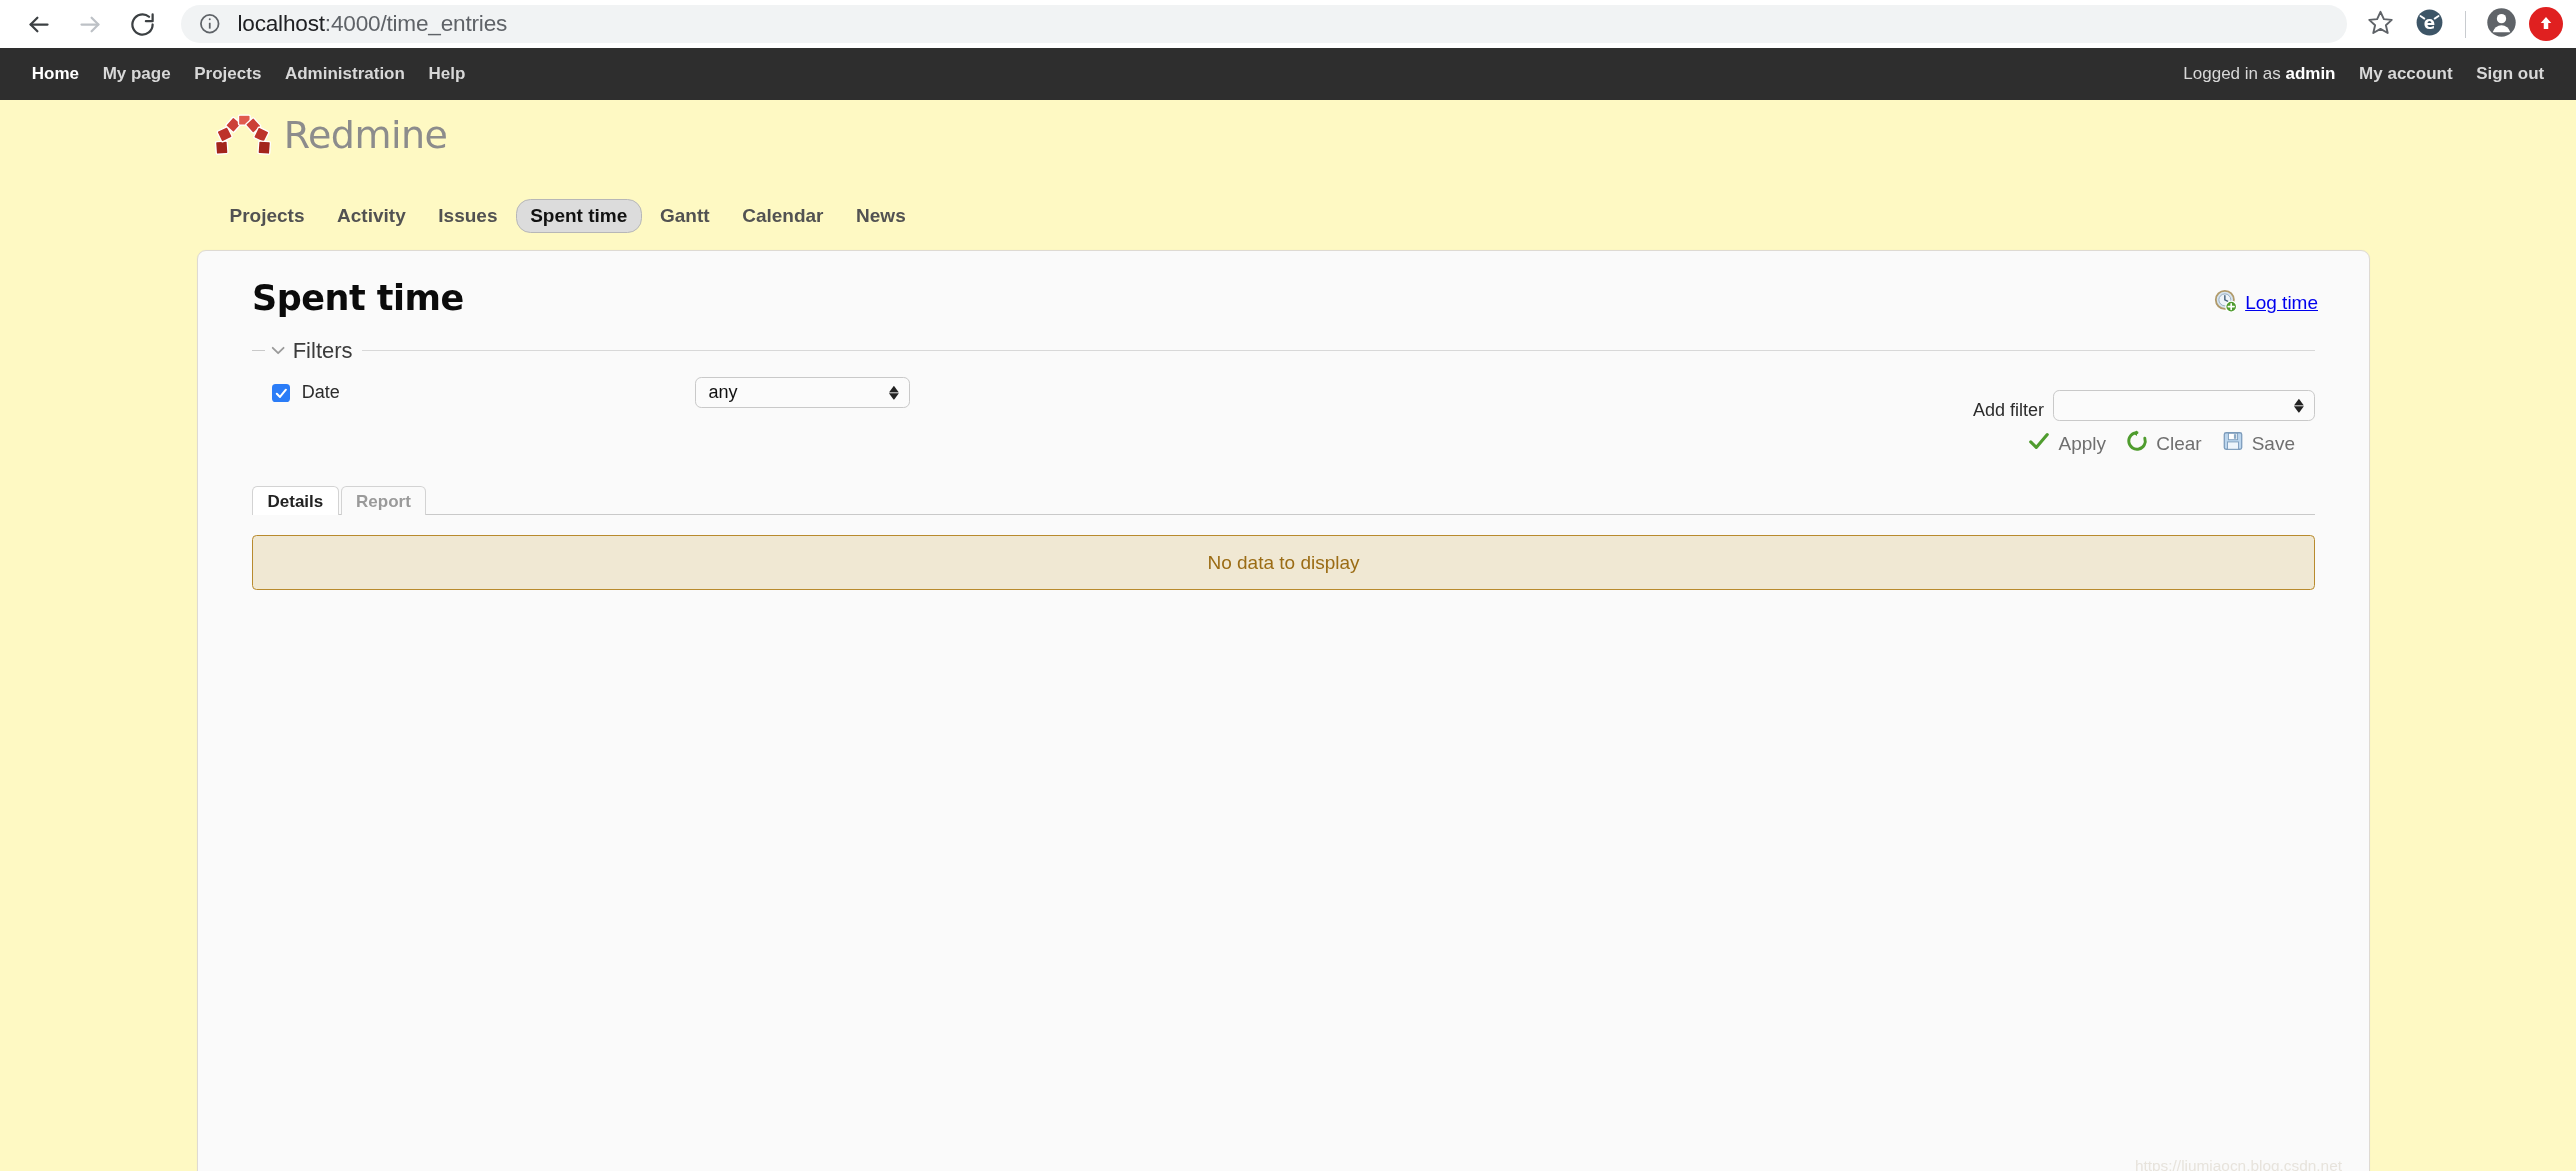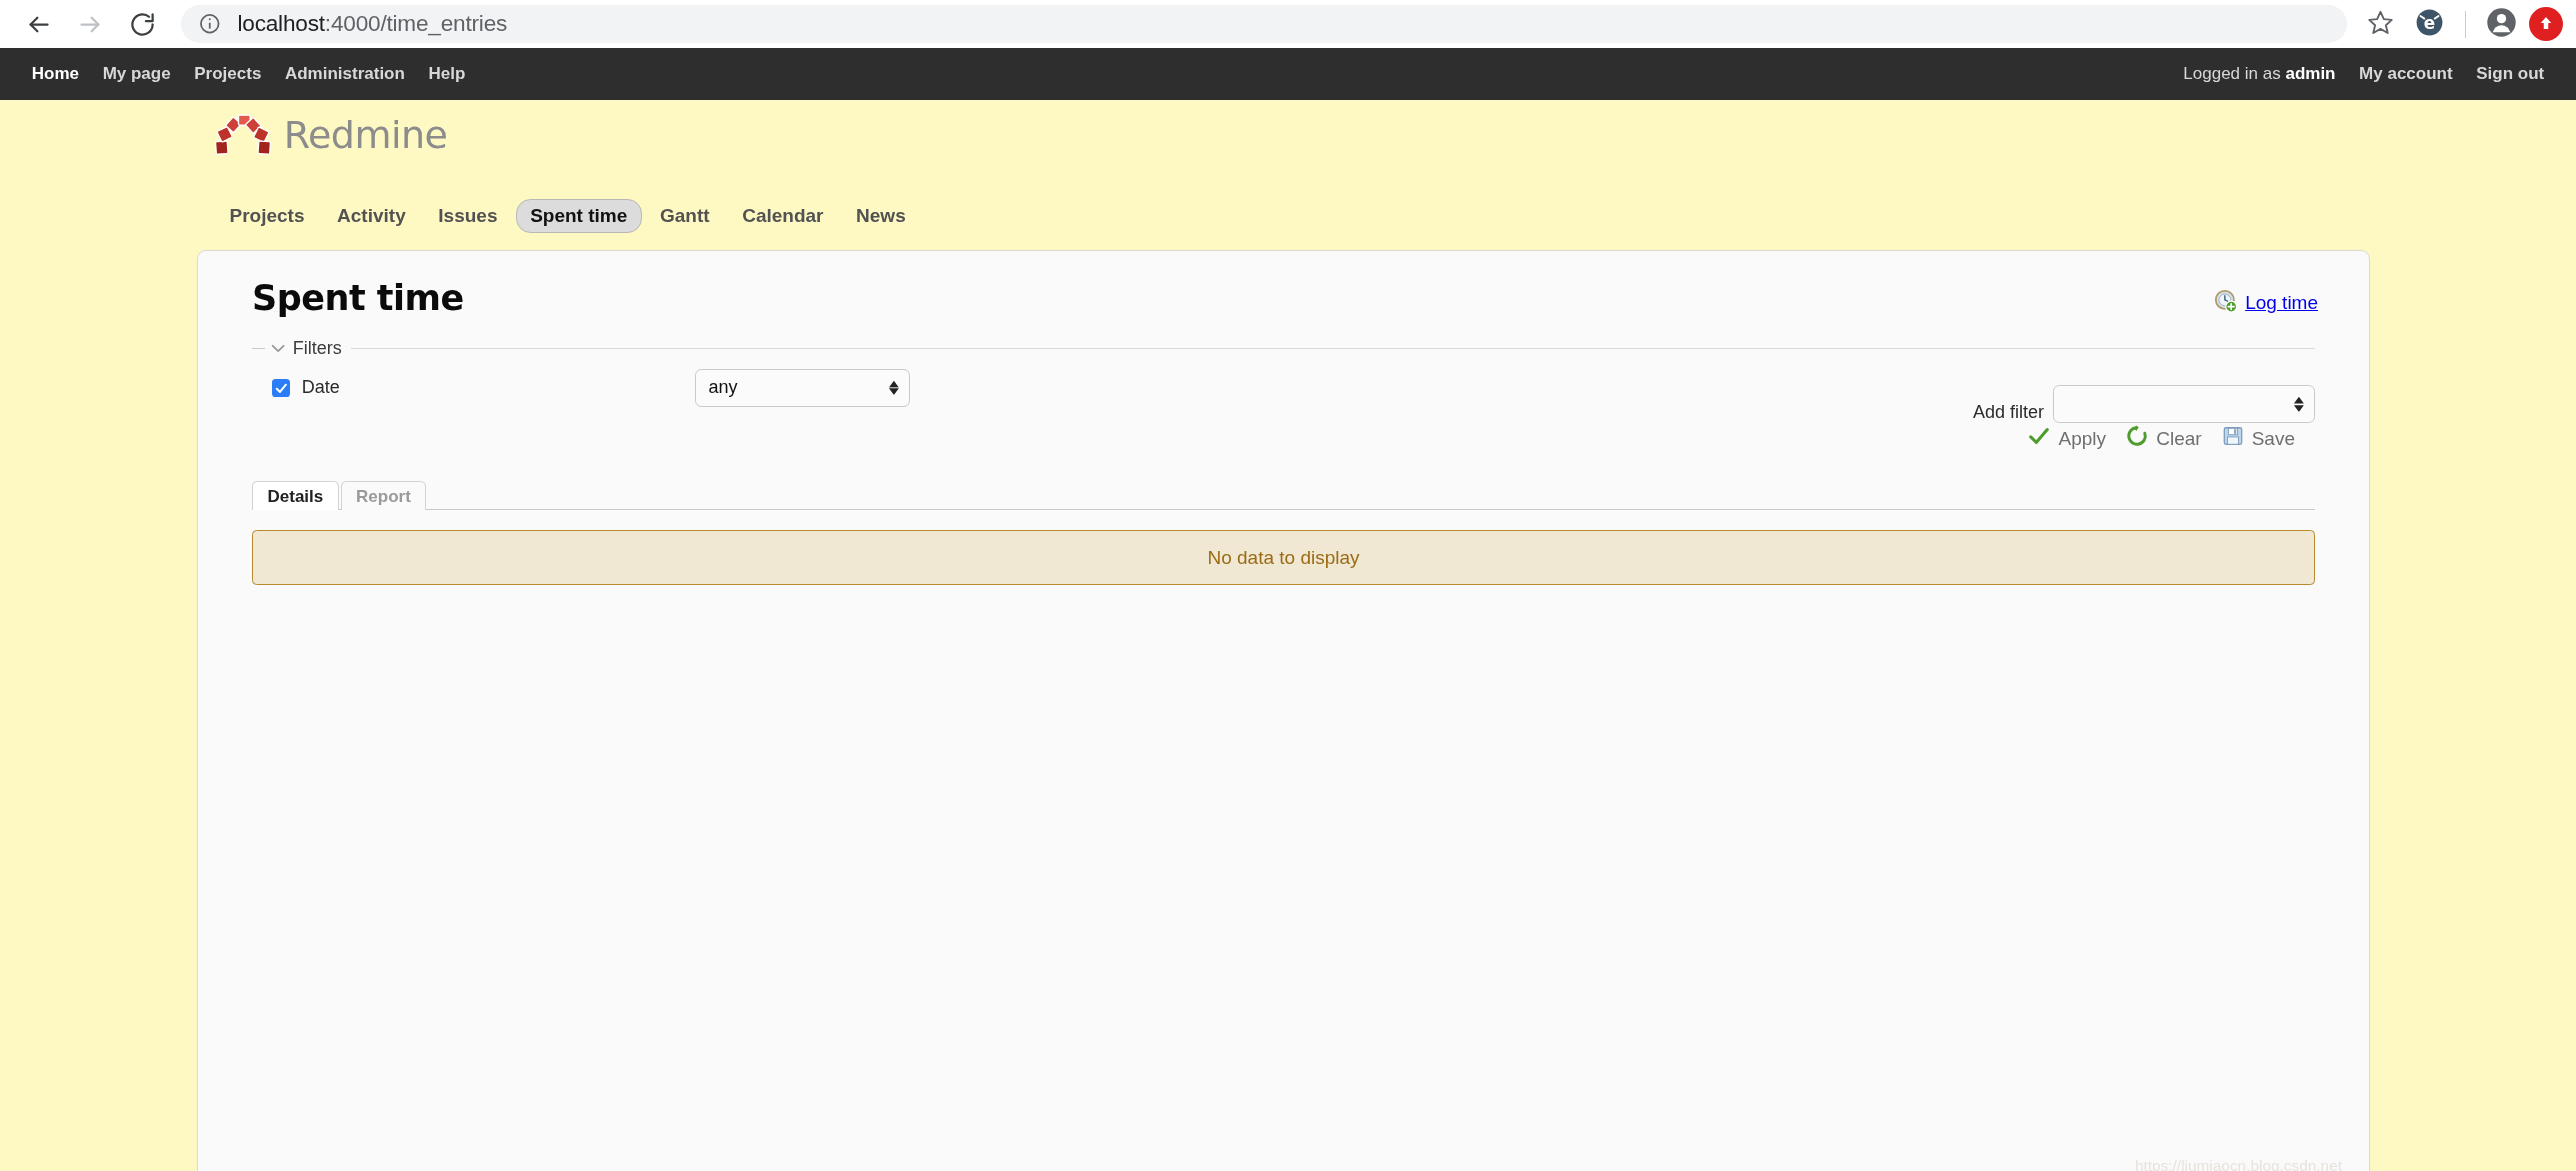--- a/index.html
+++ b/index.html
@@ -201,21 +201,21 @@
   .contextual .ct-label { margin-left: 7.2px; }
 
   
   .fieldset {
     position: relative;
     margin-top: 20px;
   }
   .legend-row {
     display: flex;
     align-items: center;
-    font-size: 18px;
+    font-size: 22px;
     color: #3b3b3b;
   }
   .legend-dash {
     width: 12.7px; height: 0.9px; background: #c9c9c9; margin-right: 5.4px;
   }
   .legend-arrow { margin-right: 6.3px; display: flex; align-items: center; }
   .legend-line {
     flex: 1 1 auto; height: 0.9px; background: #d8d8d8; margin-left: 9px;
   }
   .filter-row {
@@ -233,21 +233,21 @@
     margin-left: 20px;
     flex: 0 0 auto;
   }
   .filter-label {
     font-size: 18px;
     color: #2b2b2b;
     margin-left: 11.8px;
     width: 362px;
   }
   .sel {
-    height: 38px;
+    height: 31px;
     border: 0.9px solid #c9c9c9;
     border-radius: 6.3px;
     background: #fbfbfb;
     font-size: 18px;
     color: #111;
     display: flex;
     align-items: center;
     padding: 0 31px 0 12.7px;
     position: relative;
   }

